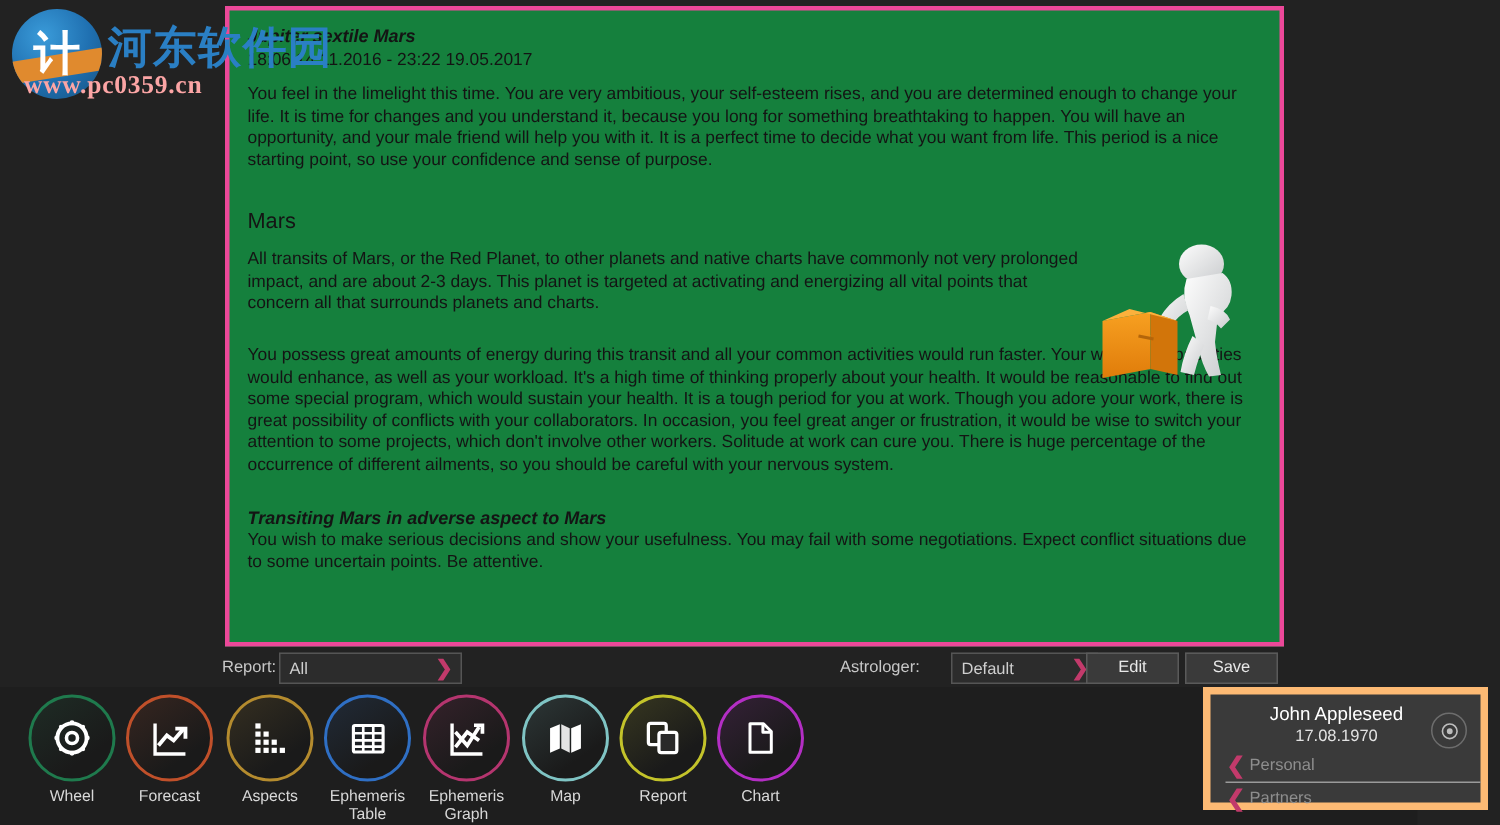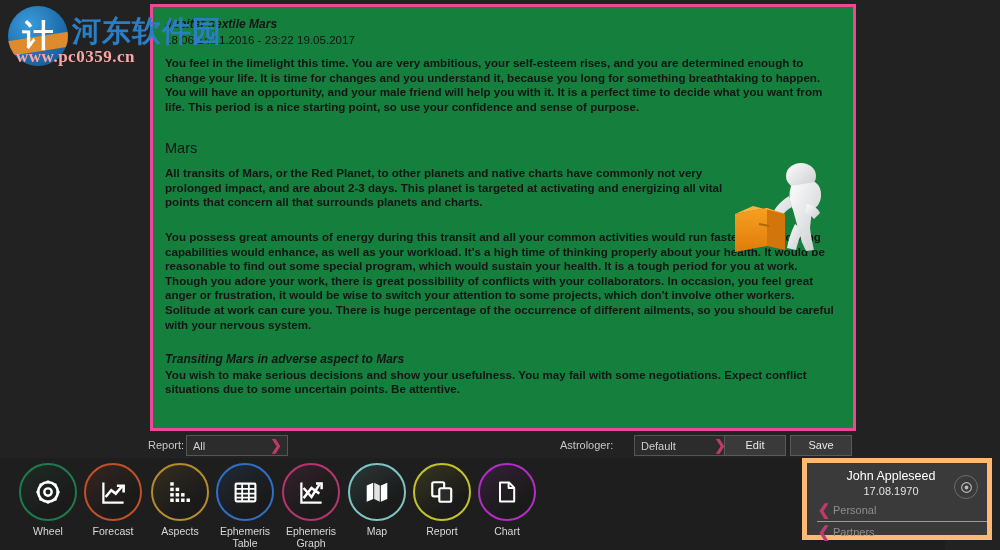--- a/index.html
+++ b/index.html
@@ -22,21 +22,21 @@
            font-weight: bold; color: #2a7fc4; letter-spacing: 1px; }
   #wm-url { position: absolute; left: 16px; top: 47px; font-family: "Liberation Serif", serif; font-size: 17px;
             font-weight: bold; color: #fca5a5; letter-spacing: 0.5px; }
 
   
   #doc-scroll { position: absolute; left: 150px; top: 4px; width: 706px; height: 427px;
                 background: #15803d; border: 3px solid #ec4899; overflow: hidden; }
   #doc-page { padding: 10px 14px 10px 12px; color: #141414; font-size: 11.6px; line-height: 14.6px; }
   .sec-title { font-weight: bold; font-style: italic; font-size: 12px; margin-bottom: 1px; }
   .sec-dates { font-size: 11.6px; margin-bottom: 9px; }
-  .para { margin-bottom: 2px; font-weight: bold; }
+  .para { margin-bottom: 2px; }
   .h-plain { font-size: 14.5px; margin: 26px 0 11px 0; font-weight: normal; }
   .blk { margin-bottom: 20px; }
   .narrow { max-width: 558px; }
   #figure { position: absolute; right: 12px; top: 155px; width: 112px; height: 95px; }
 
   
   #optionbar { position: absolute; left: 0; top: 434px; width: 1000px; height: 24px; }
   .ob-label { position: absolute; color: #c7c7c7; font-size: 11px; line-height: 22px; }
   .combo { position: absolute; height: 21px; background: #2c2c2c; border: 1px solid #555; display: flex; align-items: center; }
   .combo .val { flex: 1; padding-left: 6px; color: #cfcfcf; font-size: 11px; }
@@ -116,21 +116,21 @@
           <polygon points="38,46 56,52 56,88 38,84" fill="#d2750a"></polygon>
           <polygon points="6,52 24,44 56,52 38,46" fill="#fbb13c"></polygon>
           <path d="M30,62 l10,2" stroke="#b4650a" stroke-width="2" fill="none"></path>
         </g>
       </svg>
     </div>
   </div>
 
   <div id="optionbar">
     <div class="ob-label" style="left:148px;top:0">Report:</div>
-    <div class="combo" style="left:186px;top:1px;width:102px">
+    <div class="combo" style="left:186px;top:1px;width:122px">
       <div class="val">All</div>
       <div class="arw">❯</div>
     </div>
 
     <div class="ob-label" style="left:560px;top:0">Astrologer:</div>
     <div class="combo" style="left:634px;top:1px;width:98px">
       <div class="val">Default</div>
       <div class="arw">❯</div>
     </div>
 

